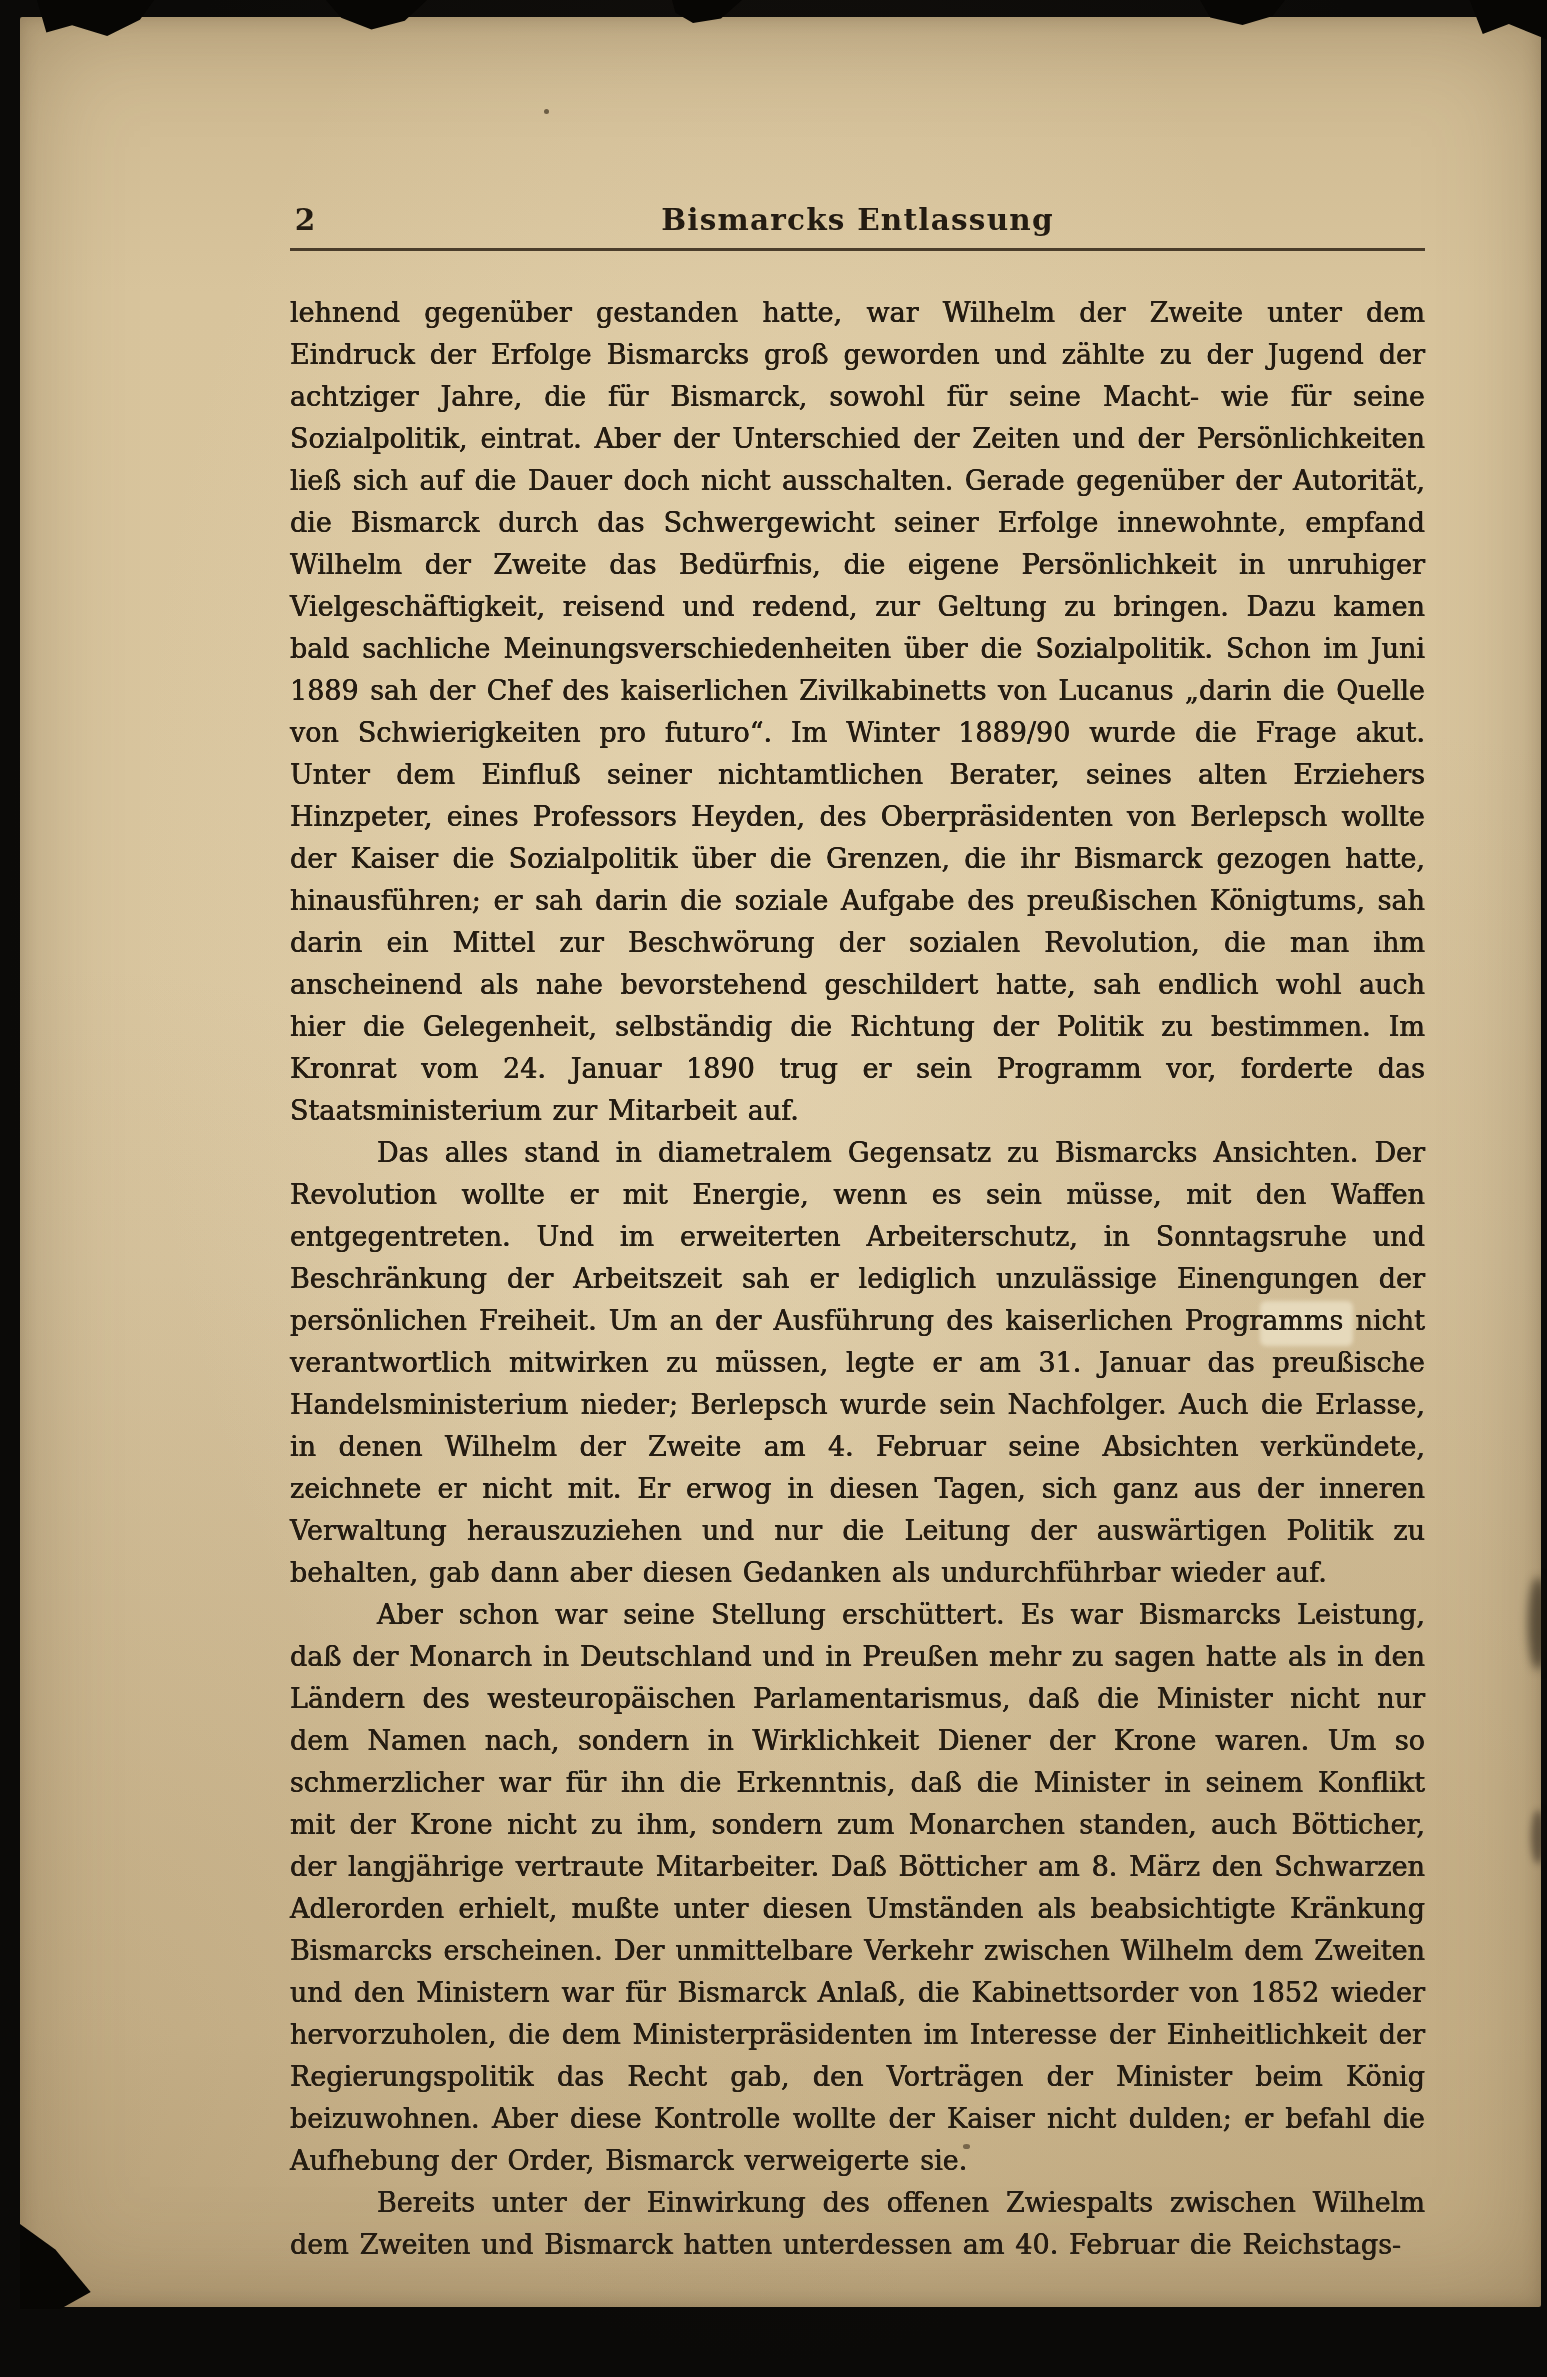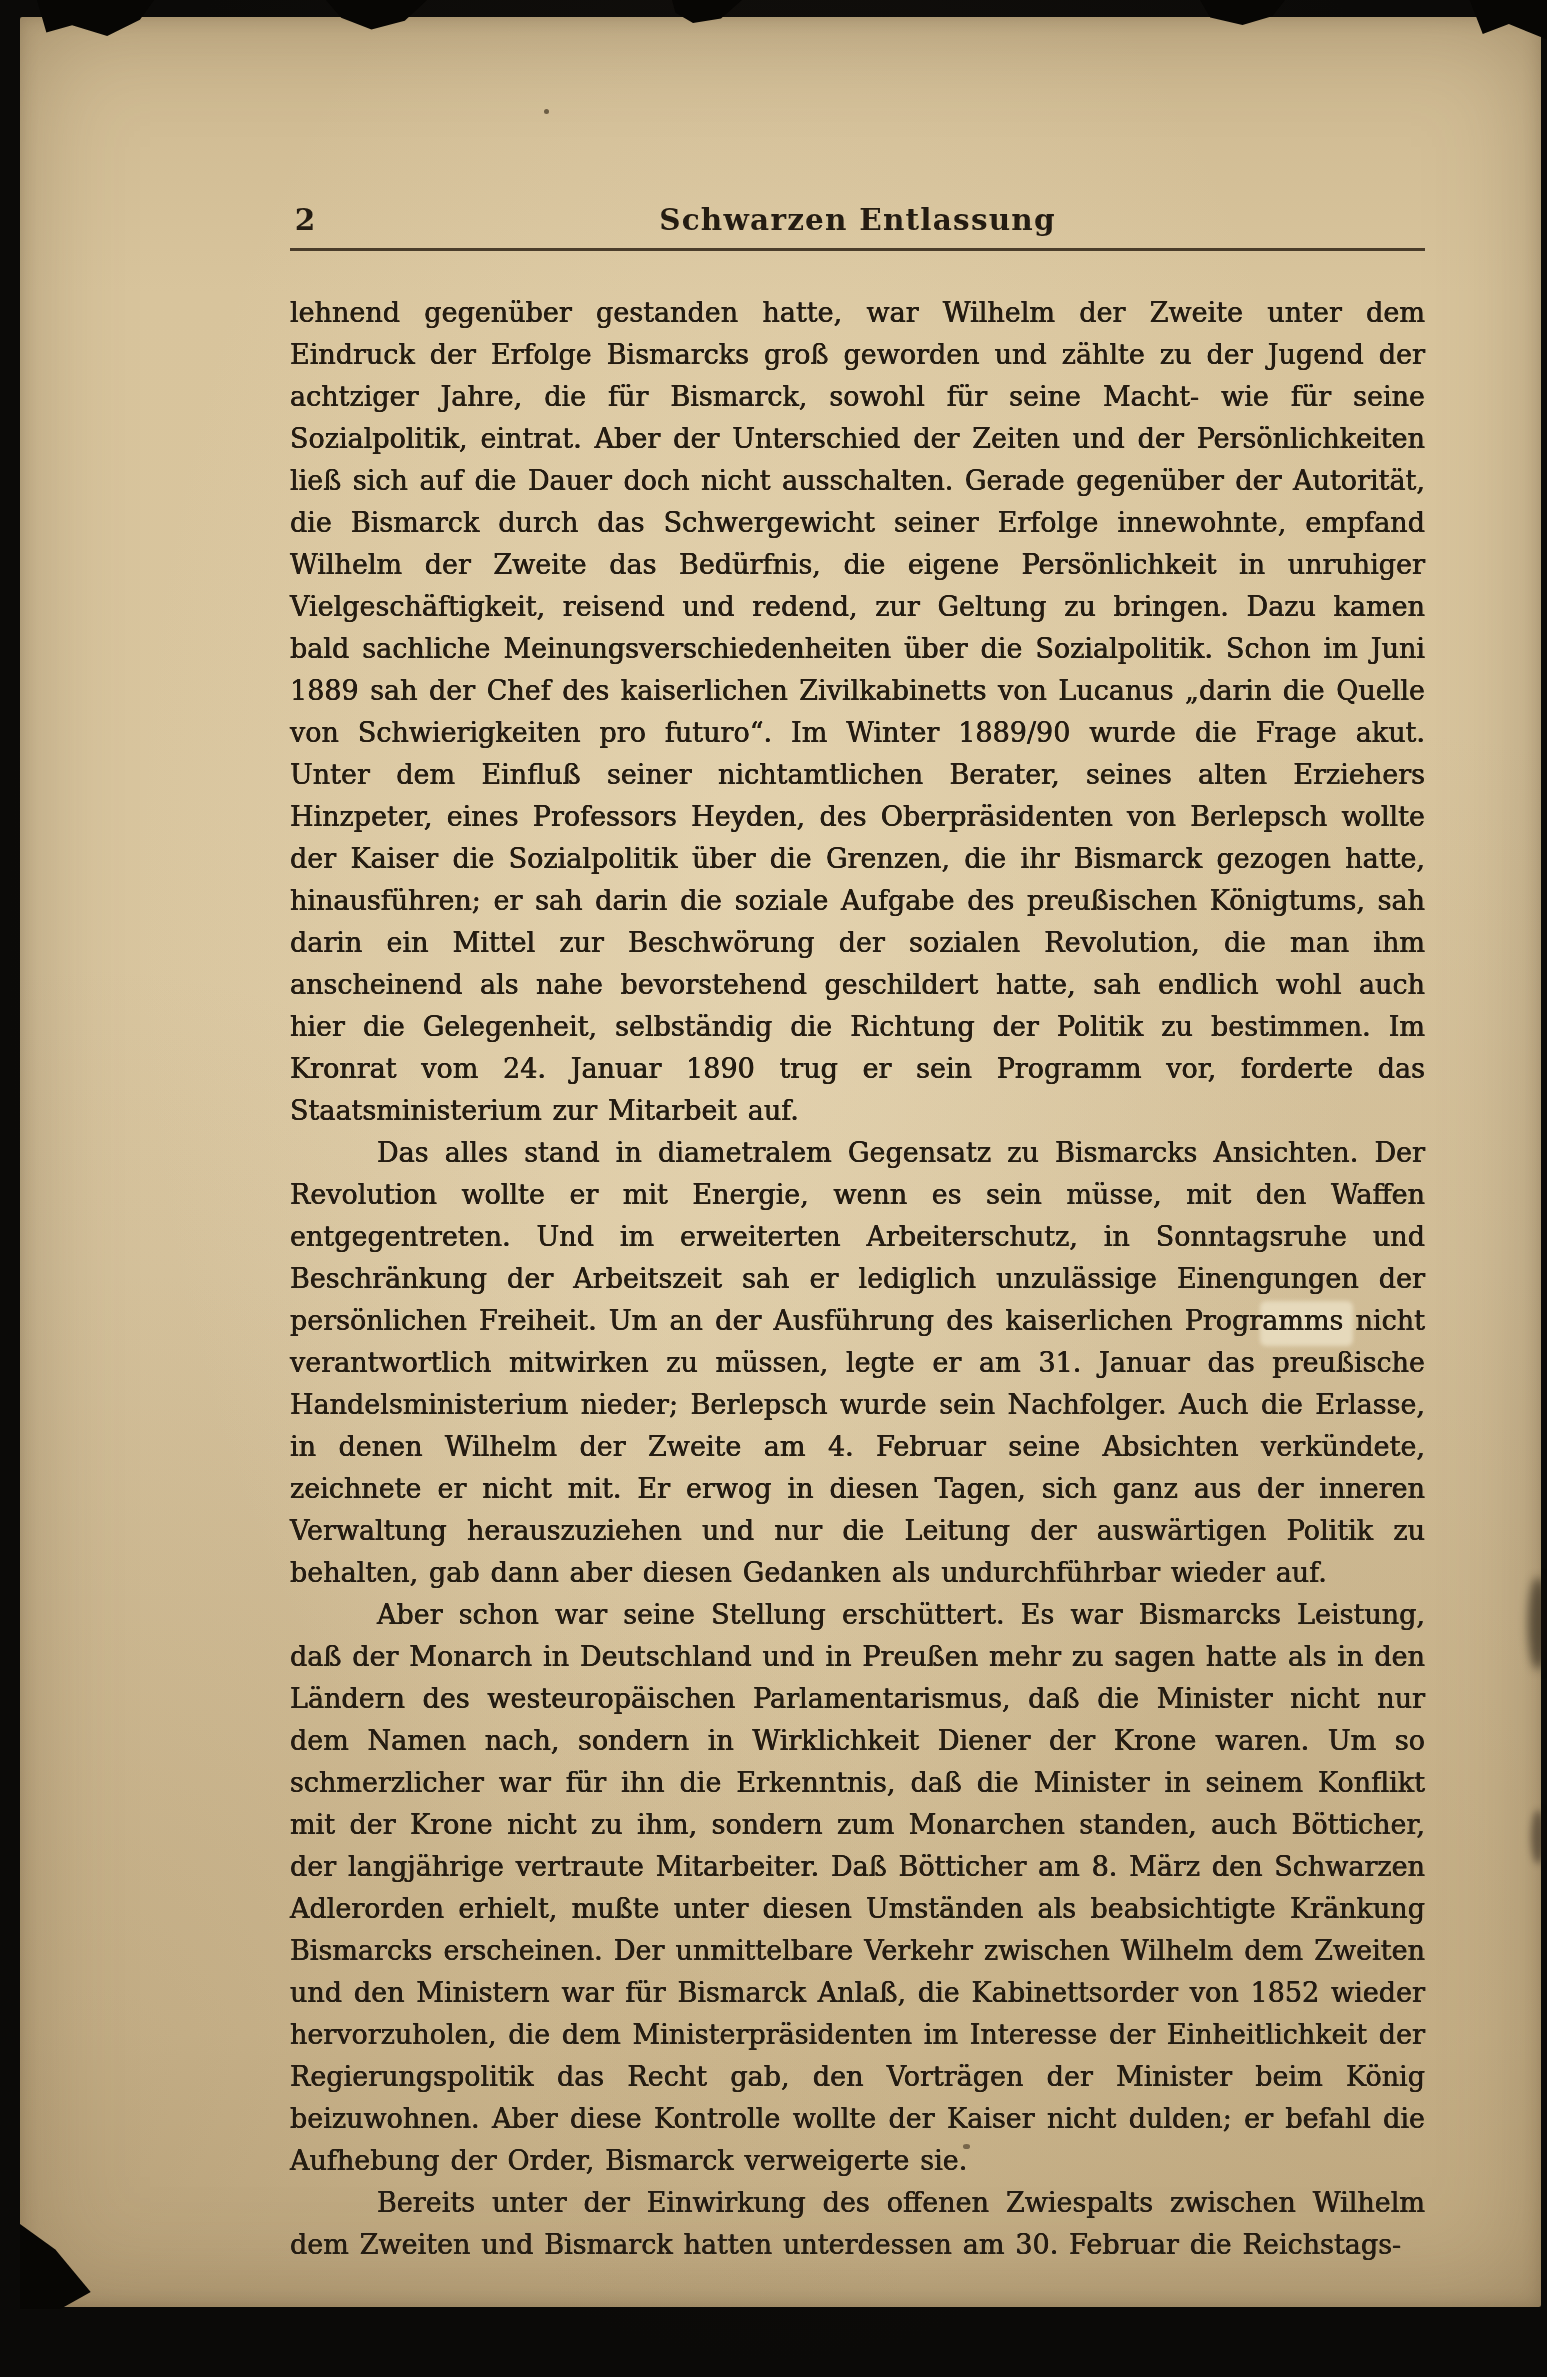--- a/index.html
+++ b/index.html
@@ -135,30 +135,30 @@
 <div class="stage">
 
   <div class="paper">
 
     <span class="patch"></span>
 
     <div class="content">
 
       <header class="page-header">
         <span class="page-number">2</span>
-        <span class="running-title">Schwarzen Entlassung</span>
+        <span class="running-title">Bismarcks Entlassung</span>
       </header>
 
       <div class="header-rule"></div>
 
       <main class="body-text">
         <p class="noindent">lehnend gegenüber gestanden hatte, war Wilhelm der Zweite unter dem Eindruck der Erfolge Bismarcks groß geworden und zählte zu der Jugend der achtziger Jahre, die für Bismarck, sowohl für seine Macht- wie für seine Sozialpolitik, eintrat. Aber der Unterschied der Zeiten und der Persönlichkeiten ließ sich auf die Dauer doch nicht ausschalten. Gerade gegenüber der Autorität, die Bismarck durch das Schwergewicht seiner Erfolge innewohnte, empfand Wilhelm der Zweite das Bedürfnis, die eigene Persönlichkeit in unruhiger Vielgeschäftigkeit, reisend und redend, zur Geltung zu bringen. Dazu kamen bald sachliche Meinungsverschiedenheiten über die Sozialpolitik. Schon im Juni 1889 sah der Chef des kaiserlichen Zivilkabinetts von Lucanus „darin die Quelle von Schwierigkeiten pro futuro“. Im Winter 1889/90 wurde die Frage akut. Unter dem Einfluß seiner nichtamtlichen Berater, seines alten Erziehers Hinzpeter, eines Professors Heyden, des Oberpräsidenten von Berlepsch wollte der Kaiser die Sozialpolitik über die Grenzen, die ihr Bismarck gezogen hatte, hinausführen; er sah darin die soziale Aufgabe des preußischen Königtums, sah darin ein Mittel zur Beschwörung der sozialen Revolution, die man ihm anscheinend als nahe bevorstehend geschildert hatte, sah endlich wohl auch hier die Gelegenheit, selbständig die Richtung der Politik zu bestimmen. Im Kronrat vom 24. Januar 1890 trug er sein Programm vor, forderte das Staatsministerium zur Mitarbeit auf.</p>
         <p>Das alles stand in diametralem Gegensatz zu Bismarcks Ansichten. Der Revolution wollte er mit Energie, wenn es sein müsse, mit den Waffen entgegentreten. Und im erweiterten Arbeiterschutz, in Sonntagsruhe und Beschränkung der Arbeitszeit sah er lediglich unzulässige Einengungen der persönlichen Freiheit. Um an der Ausführung des kaiserlichen Programms nicht verantwortlich mitwirken zu müssen, legte er am 31. Januar das preußische Handelsministerium nieder; Berlepsch wurde sein Nachfolger. Auch die Erlasse, in denen Wilhelm der Zweite am 4. Februar seine Absichten verkündete, zeichnete er nicht mit. Er erwog in diesen Tagen, sich ganz aus der inneren Verwaltung herauszuziehen und nur die Leitung der auswärtigen Politik zu behalten, gab dann aber diesen Gedanken als undurchführbar wieder auf.</p>
         <p>Aber schon war seine Stellung erschüttert. Es war Bismarcks Leistung, daß der Monarch in Deutschland und in Preußen mehr zu sagen hatte als in den Ländern des westeuropäischen Parlamentarismus, daß die Minister nicht nur dem Namen nach, sondern in Wirklichkeit Diener der Krone waren. Um so schmerzlicher war für ihn die Erkenntnis, daß die Minister in seinem Konflikt mit der Krone nicht zu ihm, sondern zum Monarchen standen, auch Bötticher, der langjährige vertraute Mitarbeiter. Daß Bötticher am 8. März den Schwarzen Adlerorden erhielt, mußte unter diesen Umständen als beabsichtigte Kränkung Bismarcks erscheinen. Der unmittelbare Verkehr zwischen Wilhelm dem Zweiten und den Ministern war für Bismarck Anlaß, die Kabinettsorder von 1852 wieder hervorzuholen, die dem Ministerpräsidenten im Interesse der Einheitlichkeit der Regierungspolitik das Recht gab, den Vorträgen der Minister beim König beizuwohnen. Aber diese Kontrolle wollte der Kaiser nicht dulden; er befahl die Aufhebung der Order, Bismarck verweigerte sie.</p>
-        <p>Bereits unter der Einwirkung des offenen Zwiespalts zwischen Wilhelm dem Zweiten und Bismarck hatten unterdessen am 30. Februar die Reichstags-</p>
+        <p>Bereits unter der Einwirkung des offenen Zwiespalts zwischen Wilhelm dem Zweiten und Bismarck hatten unterdessen am 40. Februar die Reichstags-</p>
       </main>
 
     </div>
   </div>
 
   <div class="tear tear-1"></div>
   <div class="tear tear-2"></div>
   <div class="tear tear-3"></div>
   <div class="tear tear-4"></div>
   <div class="tear tear-5"></div>

